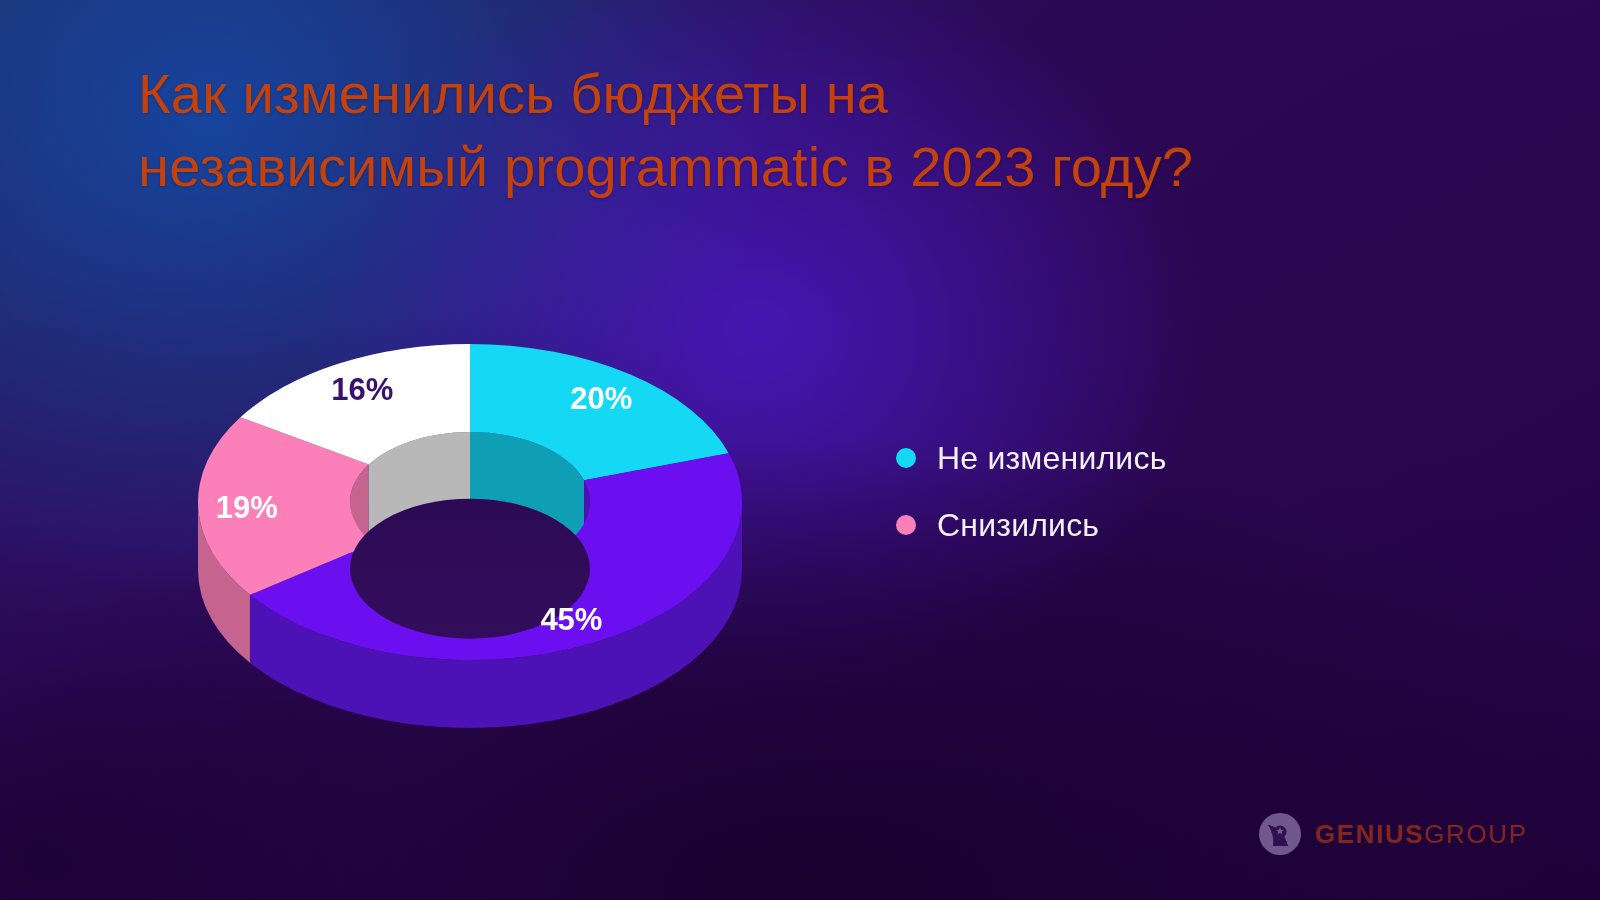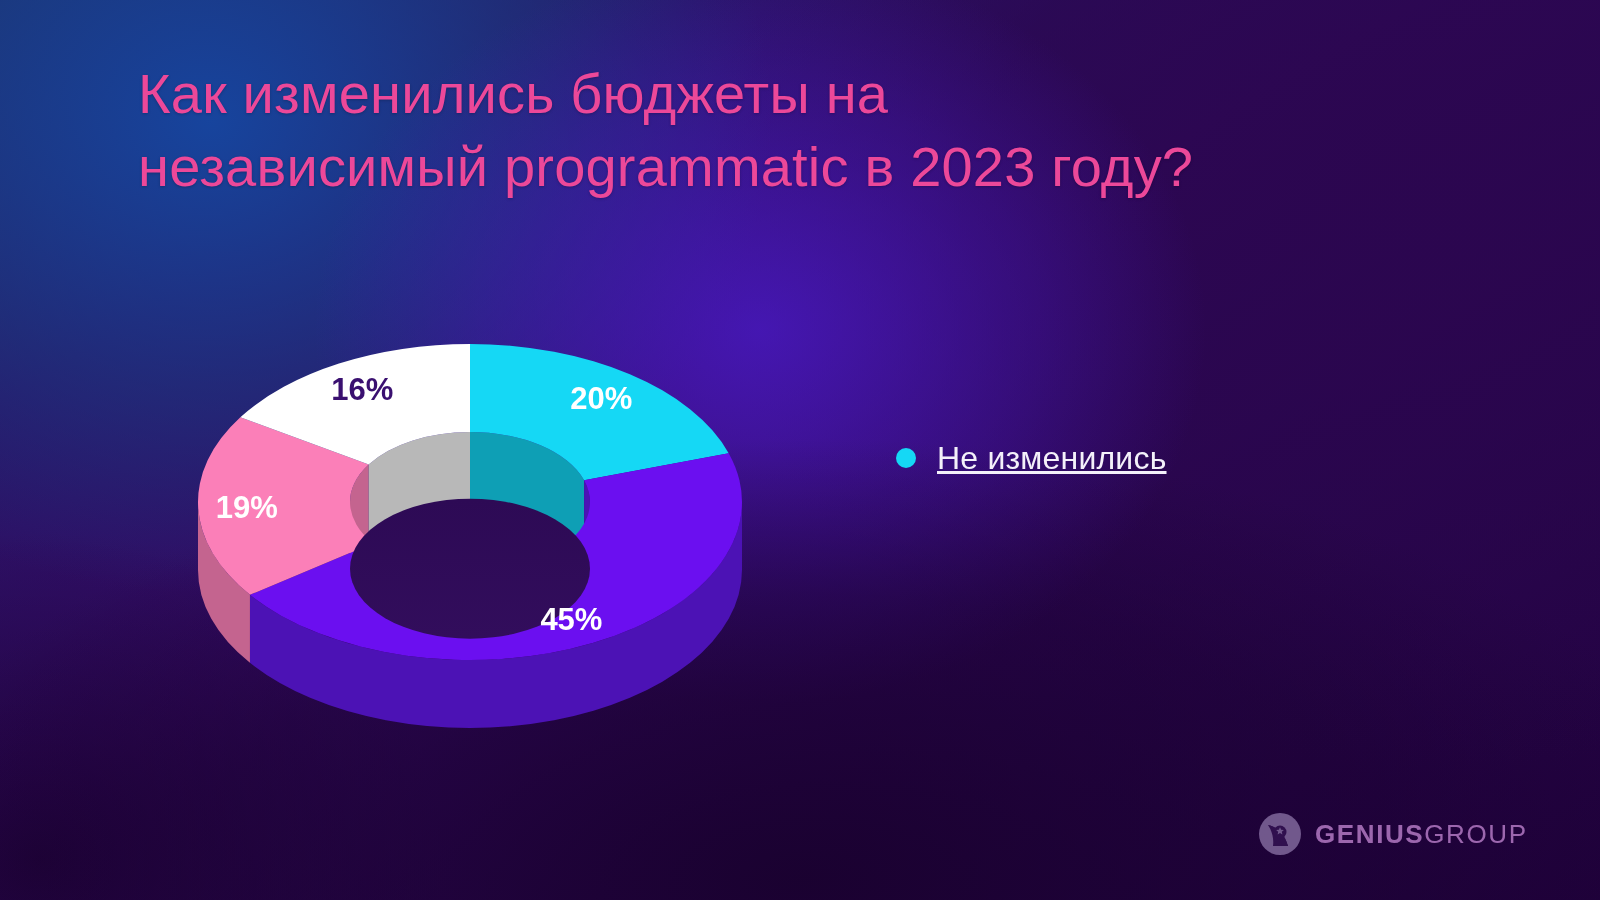--- a/index.html
+++ b/index.html
@@ -25,21 +25,21 @@
     background:
       radial-gradient(ellipse 1100px 520px at 800px 880px, rgba(25,1,46,0.92) 0%, rgba(25,1,46,0.45) 55%, rgba(25,1,46,0) 85%),
       radial-gradient(ellipse 520px 420px at 40px 860px, rgba(28,1,52,0.9) 0%, rgba(28,1,52,0) 78%);
   }
 
   
   #title {
     position:absolute;
     left:138px; top:58px;
     width:1330px;
-    color:#ec4899;
+    color:#c2410c;
     font-size:56px;
     line-height:1.30;
     font-weight:400;
     letter-spacing:0.2px;
     white-space:pre-line;
     text-shadow:0 1px 3px rgba(0,0,0,0.22);
   }
 
   
   #chart-wrap {
@@ -74,39 +74,38 @@
     flex:0 0 20px;
     margin-right:21px;
   }
   .legend-text {
     color:#f4f1fa;
     font-size:32px;
     font-weight:400;
     line-height:1;
     letter-spacing:0.2px;
     white-space:nowrap;
-    text-decoration:underline;
   }
 
   
   #logo {
     position:absolute;
     left:1258px; top:812px;
     display:flex;
     align-items:center;
     opacity:0.60;
   }
   #logo-mark { width:44px; height:44px; flex:0 0 44px; }
   #logo-text {
     margin-left:13px;
     font-size:26px;
     letter-spacing:1.6px;
     line-height:1;
     white-space:nowrap;
-    color:#f0abfc;
+    color:#c2410c;
   }
   #logo-text .b { font-weight:bold; }
   #logo-text .l { font-weight:300; }
 </style>
 </head>
 <body>
 
 <div id="bg"></div>
 <div id="bg-vignette"></div>
 
@@ -160,20 +159,24 @@
       <text class="slice-label" x="56.750214676710186" y="198.07837295870416" fill="#ffffff">19%</text>
       <text class="slice-label" x="172.39549935264068" y="80.2203406631048" fill="#3a1070">16%</text>
     </svg>
 </div>
 
 <div id="legend">
   <div class="legend-row">
     <span class="legend-dot" style="background:#15d8f5"></span>
     <span class="legend-text">Не изменились</span>
   </div>
+  <div class="legend-row">
+    <span class="legend-dot" style="background:#fb7fb8"></span>
+    <span class="legend-text">Снизились</span>
+  </div>
 </div>
 
 <div id="logo">
   <svg id="logo-mark" viewBox="0 0 44 44">
     <circle cx="22" cy="22" r="21" fill="#a892c4"></circle>
     <path d="M30 34 C27 22 18 14 10 13 C14 19 16 26 15 34 Z" fill="#3d1a5e"></path>
     <path d="M10 13 C18 14 27 22 30 34 L24 34 C22 25 16 18 10 13 Z" fill="#3d1a5e"></path>
     <circle cx="22" cy="20" r="6.5" fill="#3d1a5e"></circle>
     <path d="M22 15.2 l1.15 2.5 l2.7 .25 l-2.05 1.8 l.6 2.65 l-2.4-1.4 l-2.4 1.4 l.6-2.65 l-2.05-1.8 l2.7-.25 Z" fill="#a892c4"></path>
   </svg>

